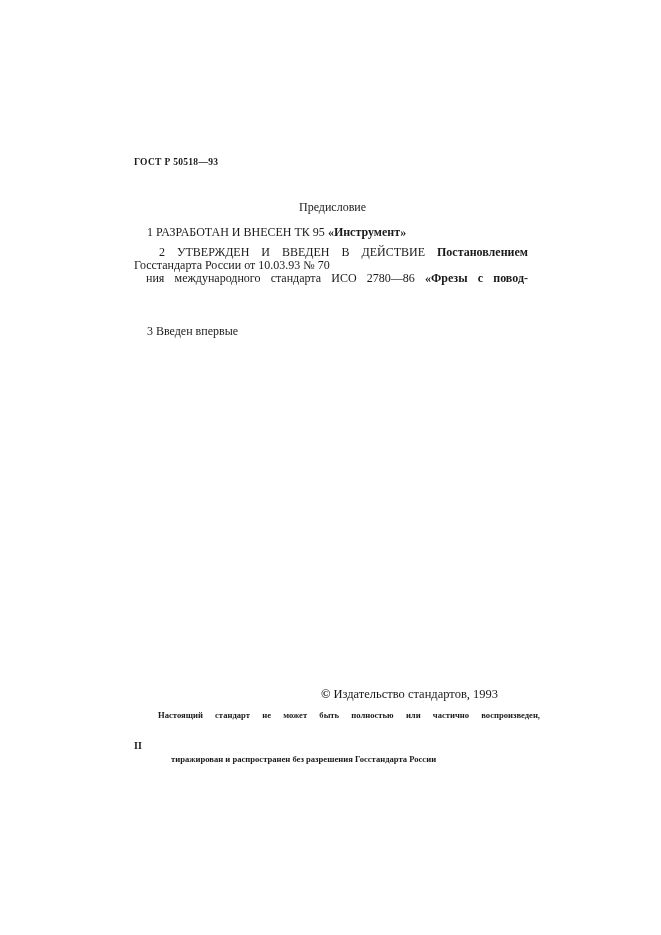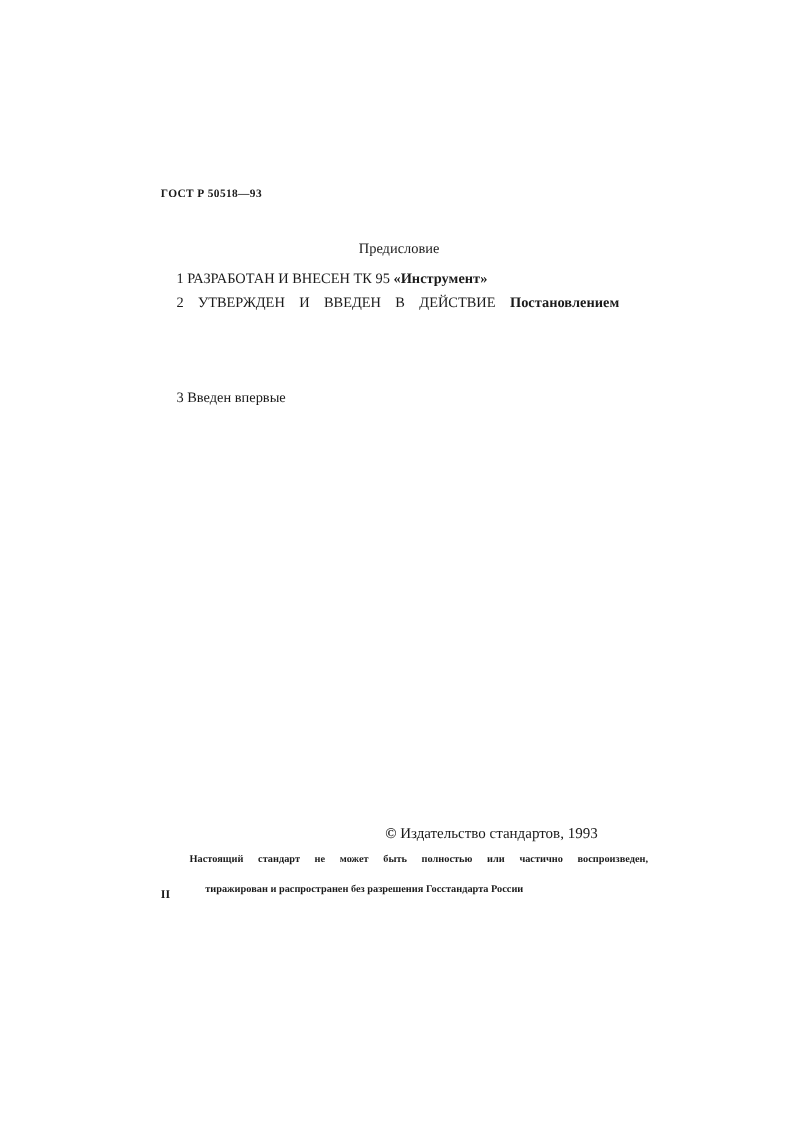--- a/index.html
+++ b/index.html
@@ -2,44 +2,46 @@
 <html><head>
 <meta charset="utf-8">
 <style>
   html, body { margin:0; padding:0; background:#ffffff; }
   body { width:661px; height:935px; position:relative; overflow:hidden;
          font-family:"Liberation Serif","DejaVu Serif",serif; color:#1a1a1a; }
   .abs { position:absolute; white-space:nowrap; }
   .hdr { left:134px; top:157px; font-size:9.5px; font-weight:bold; letter-spacing:0.3px; }
   .title { left:299px; top:200px; font-size:12px; }
   .p { font-size:12px; line-height:13px; }
-  .just { text-align:justify; text-align-last:justify; width:382px; display:block; }
+  .just { text-align:justify; text-align-last:justify; width:382px; display:block;margin-left:12px; }
   .bold { font-weight:bold; }
   .copy { left:321px; top:687px; font-size:12.5px; }
   .notice { font-size:8.6px; font-weight:bold;margin-left:24px; }
   .pagenum { left:134px; top:728px; font-size:10px; font-weight:bold;font-family:Liberation Serif, serif; }
 </style>
 </head>
 <body>
 
 <div class="abs hdr">ГОСТ Р 50518—93</div>
 
 <div class="abs title">Предисловие</div>
 
 <div class="abs p" style="left:147px; top:226px;">
   <span>1 РАЗРАБОТАН И ВНЕСЕН ТК 95 </span><span class="bold">«Инструмент»</span>
 </div>
 
 <div class="abs p" style="left:134px; top:246px; width:382px;">
   <span class="just" style="padding-left:13px; width:369px;"><span>2 УТВЕРЖДЕН И ВВЕДЕН В ДЕЙСТВИЕ </span><span class="bold">Постановлением</span></span>
+  <span style="display:block;">Госстандарта России от 10.03.93 № 70</span>
+  <span class="just"><span>ния международного стандарта ИСО 2780—86 </span><span class="bold">«Фрезы с повод-</span></span>
 </div>
 
 <div class="abs p" style="left:147px; top:325px;">3 Введен впервые</div>
 
 <div class="abs copy">
   <span style="font-weight:bold;">©</span>
   <span>Издательство стандартов, 1993</span>
 </div>
 
 <div class="abs notice" style="left:134px; top:710px; width:382px; text-align:justify; text-align-last:justify;">Настоящий стандарт не может быть полностью или частично воспроизведен,</div>
-<div class="abs notice" style="left:147px; top:735px;">тиражирован и распространен без разрешения Госстандарта России</div>
+<div class="abs notice" style="left:147px; top:754px;">тиражирован и распространен без разрешения Госстандарта России</div>
 
 <div class="abs pagenum" style="top:740px;">II</div>
 
 </body></html>

